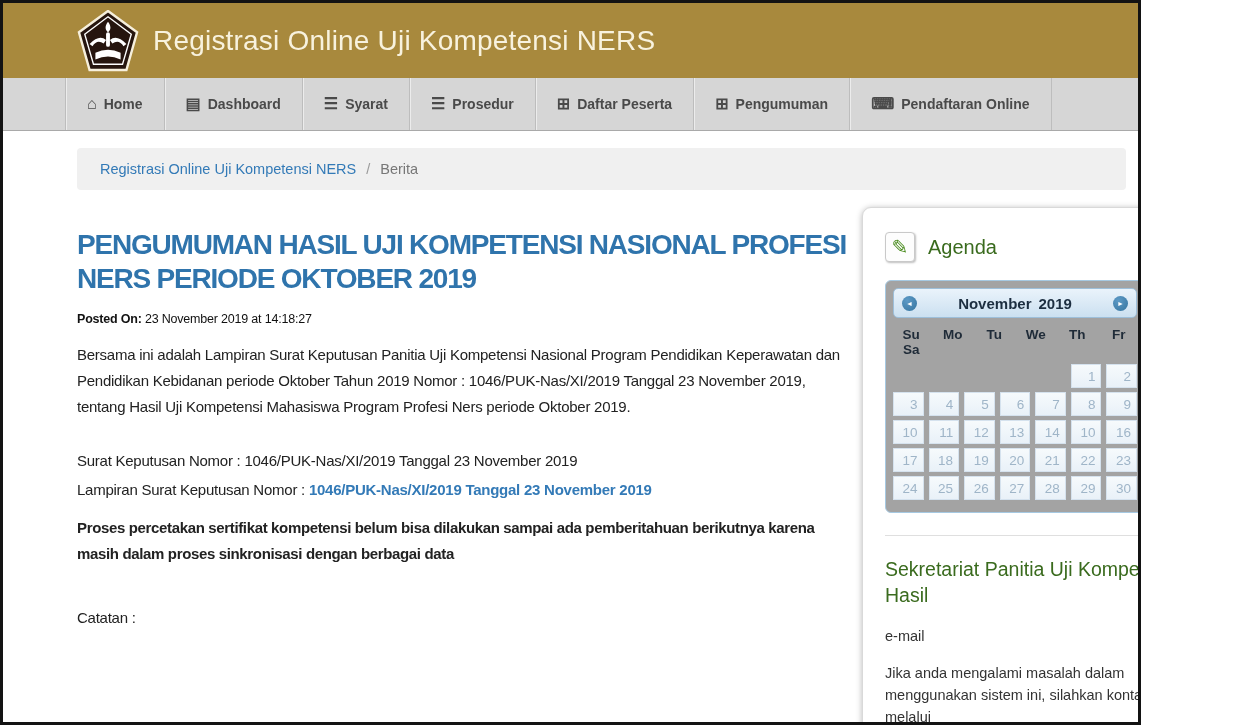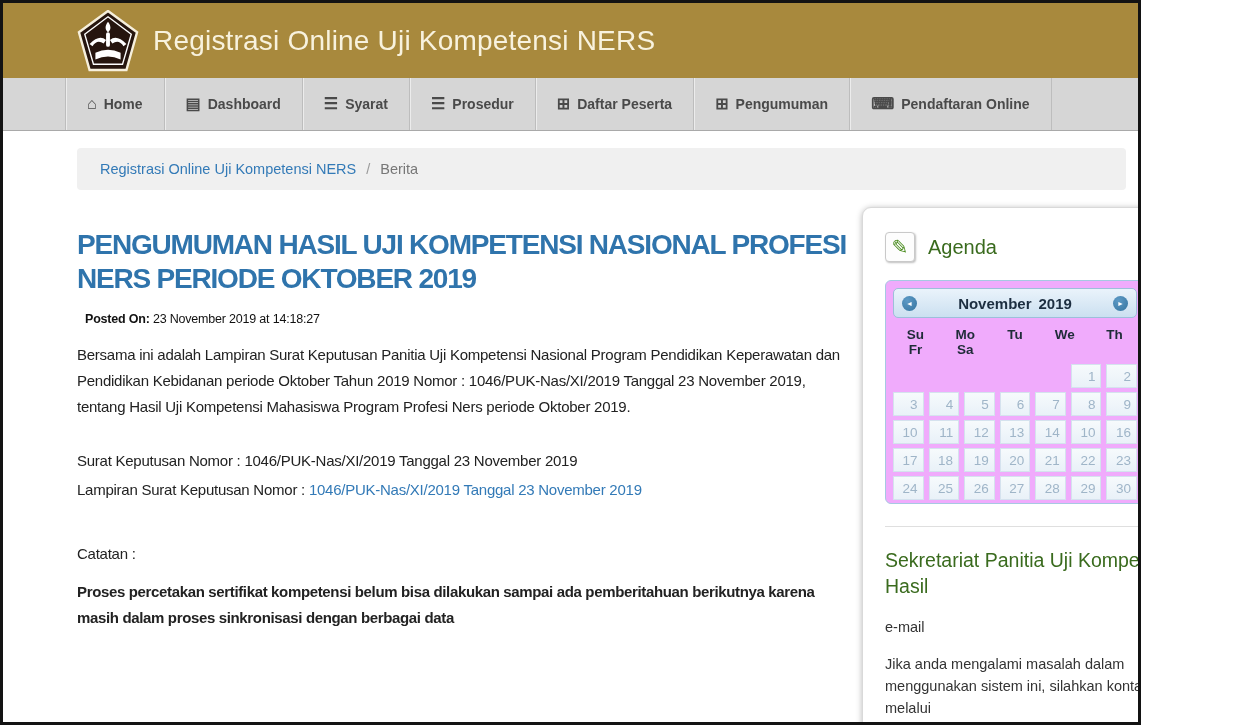--- a/index.html
+++ b/index.html
@@ -62,27 +62,27 @@
   .columns { display:flex; margin-top:17px; align-items:flex-start; }
 
   
   .article { width:775px; flex:0 0 auto; }
   .article-title {
     color:var(--heading-blue,#2F74AC);
     font-size:28px; line-height:34px; font-weight:bold;
     letter-spacing:-1.2px;
     margin:21px 0 16px;
   }
-  .posted { margin:13px 8px 0; font-size:12.5px; color:#111; letter-spacing:-0.2px; }
+  .posted { margin:13px 0 0; font-size:12.5px; color:#111; letter-spacing:-0.2px; }
   .posted b { font-weight:bold; }
   .body-text { font-size:15px; line-height:26px; color:#222; letter-spacing:-0.25px; margin:0; }
   .p1 { margin-top:16px; }
   .surat { margin-top:28px; }
   .lampiran { margin-top:3px; }
-  .lampiran a { color:var(--link-blue,#337AB7); text-decoration:none; cursor:pointer; }
+  .lampiran a { color:var(--link-blue,#337AB7); text-decoration:none; cursor:pointer;font-weight:bold; }
   .catatan { margin-top:38px; }
   .note { margin-top:12px; font-weight:bold; letter-spacing:-0.35px; }
 
   
   .card {
     width:363px; margin-left:10px; flex:0 0 auto;
     background:#fff;
     border:1px solid #D9D9D9; border-radius:9px;
     box-shadow:0 1px 6px rgba(0,0,0,0.28);
     padding:24px 22px; height:560px;
@@ -95,39 +95,39 @@
     display:grid; place-items:center;
     color:#4a8c1f; font-size:20px;
   }
   .agenda-title { color:var(--green,#3A6B1E); font-size:20px; }
 
   
   .calendar {
     margin-top:18px; width:260px;
     border:1px solid var(--calendar-border,#A6C9E2);
     border-radius:6px;
-    padding:7px 7px 3px;
-    background:#f0abfc;
+    padding:7px 7px 12px;
+    background:#a3a3a3;
   }
   .cal-header {
     display:flex; align-items:center; justify-content:space-between;
     height:30px;
     border:1px solid #9DBFDA; border-radius:5px;
     background:linear-gradient(#EAF3FB,#CBE0F0);
     padding:0 8px; margin-bottom:9px;
   }
   .cal-title { font-weight:bold; font-size:15px; color:#1C2E40; }
   .cal-title .yr { margin-left:7px; }
   .cal-btn {
     width:15px; height:15px; border-radius:50%;
     background:radial-gradient(circle at 35% 30%, #5D9AC6, #35749F);
     color:#fff; font-size:7px; line-height:1;
     display:grid; place-items:center; cursor:pointer;
   }
-  .cal-dow { display:grid; grid-template-columns:repeat(5,1fr); gap:0 5px; margin-bottom:7px; }
+  .cal-dow { display:grid; grid-template-columns:repeat(6,1fr); gap:0 5px; margin-bottom:7px; }
   .cal-dow span { text-align:center; font-weight:bold; font-size:13.5px; color:#1F2B38; }
   .cal-grid { display:grid; grid-template-columns:repeat(7,1fr); gap:4px 5px; }
   .cal-cell {
     height:24px;
     background:linear-gradient(#F6FAFC,#E9F1F8);
     border:1px solid #D5E2EE;
     font-size:13.5px; color:var(--calendar-day-text,#9FB5C8);
     display:flex; align-items:center; justify-content:flex-end;
     padding-right:5px; cursor:pointer;
   }
@@ -210,22 +210,22 @@
     </div>
 
     <div class="columns">
 
       <main class="article">
         <h2 class="article-title">PENGUMUMAN HASIL UJI KOMPETENSI NASIONAL PROFESI NERS PERIODE OKTOBER 2019</h2>
         <p class="posted"><b>Posted On:</b><span> 23 November 2019 at 14:18:27</span></p>
         <p class="body-text p1">Bersama ini adalah Lampiran Surat Keputusan Panitia Uji Kompetensi Nasional Program Pendidikan Keperawatan dan Pendidikan Kebidanan periode Oktober Tahun 2019 Nomor : 1046/PUK-Nas/XI/2019 Tanggal 23 November 2019, tentang Hasil Uji Kompetensi Mahasiswa Program Profesi Ners periode Oktober 2019.</p>
         <p class="body-text surat">Surat Keputusan Nomor : 1046/PUK-Nas/XI/2019 Tanggal 23 November 2019</p>
         <p class="body-text lampiran"><span>Lampiran Surat Keputusan Nomor : </span><a>1046/PUK-Nas/XI/2019 Tanggal 23 November 2019</a></p>
+        <p class="body-text note">Proses percetakan sertifikat kompetensi belum bisa dilakukan sampai ada pemberitahuan berikutnya karena masih dalam proses sinkronisasi dengan berbagai data</p>
         <p class="body-text catatan">Catatan :</p>
-        <p class="body-text note">Proses percetakan sertifikat kompetensi belum bisa dilakukan sampai ada pemberitahuan berikutnya karena masih dalam proses sinkronisasi dengan berbagai data</p>
       </main>
 
       <aside class="card">
 
         <div class="agenda-head">
           <span class="agenda-icon">✎</span>
           <span class="agenda-title">Agenda</span>
         </div>
 
         <div class="calendar">

